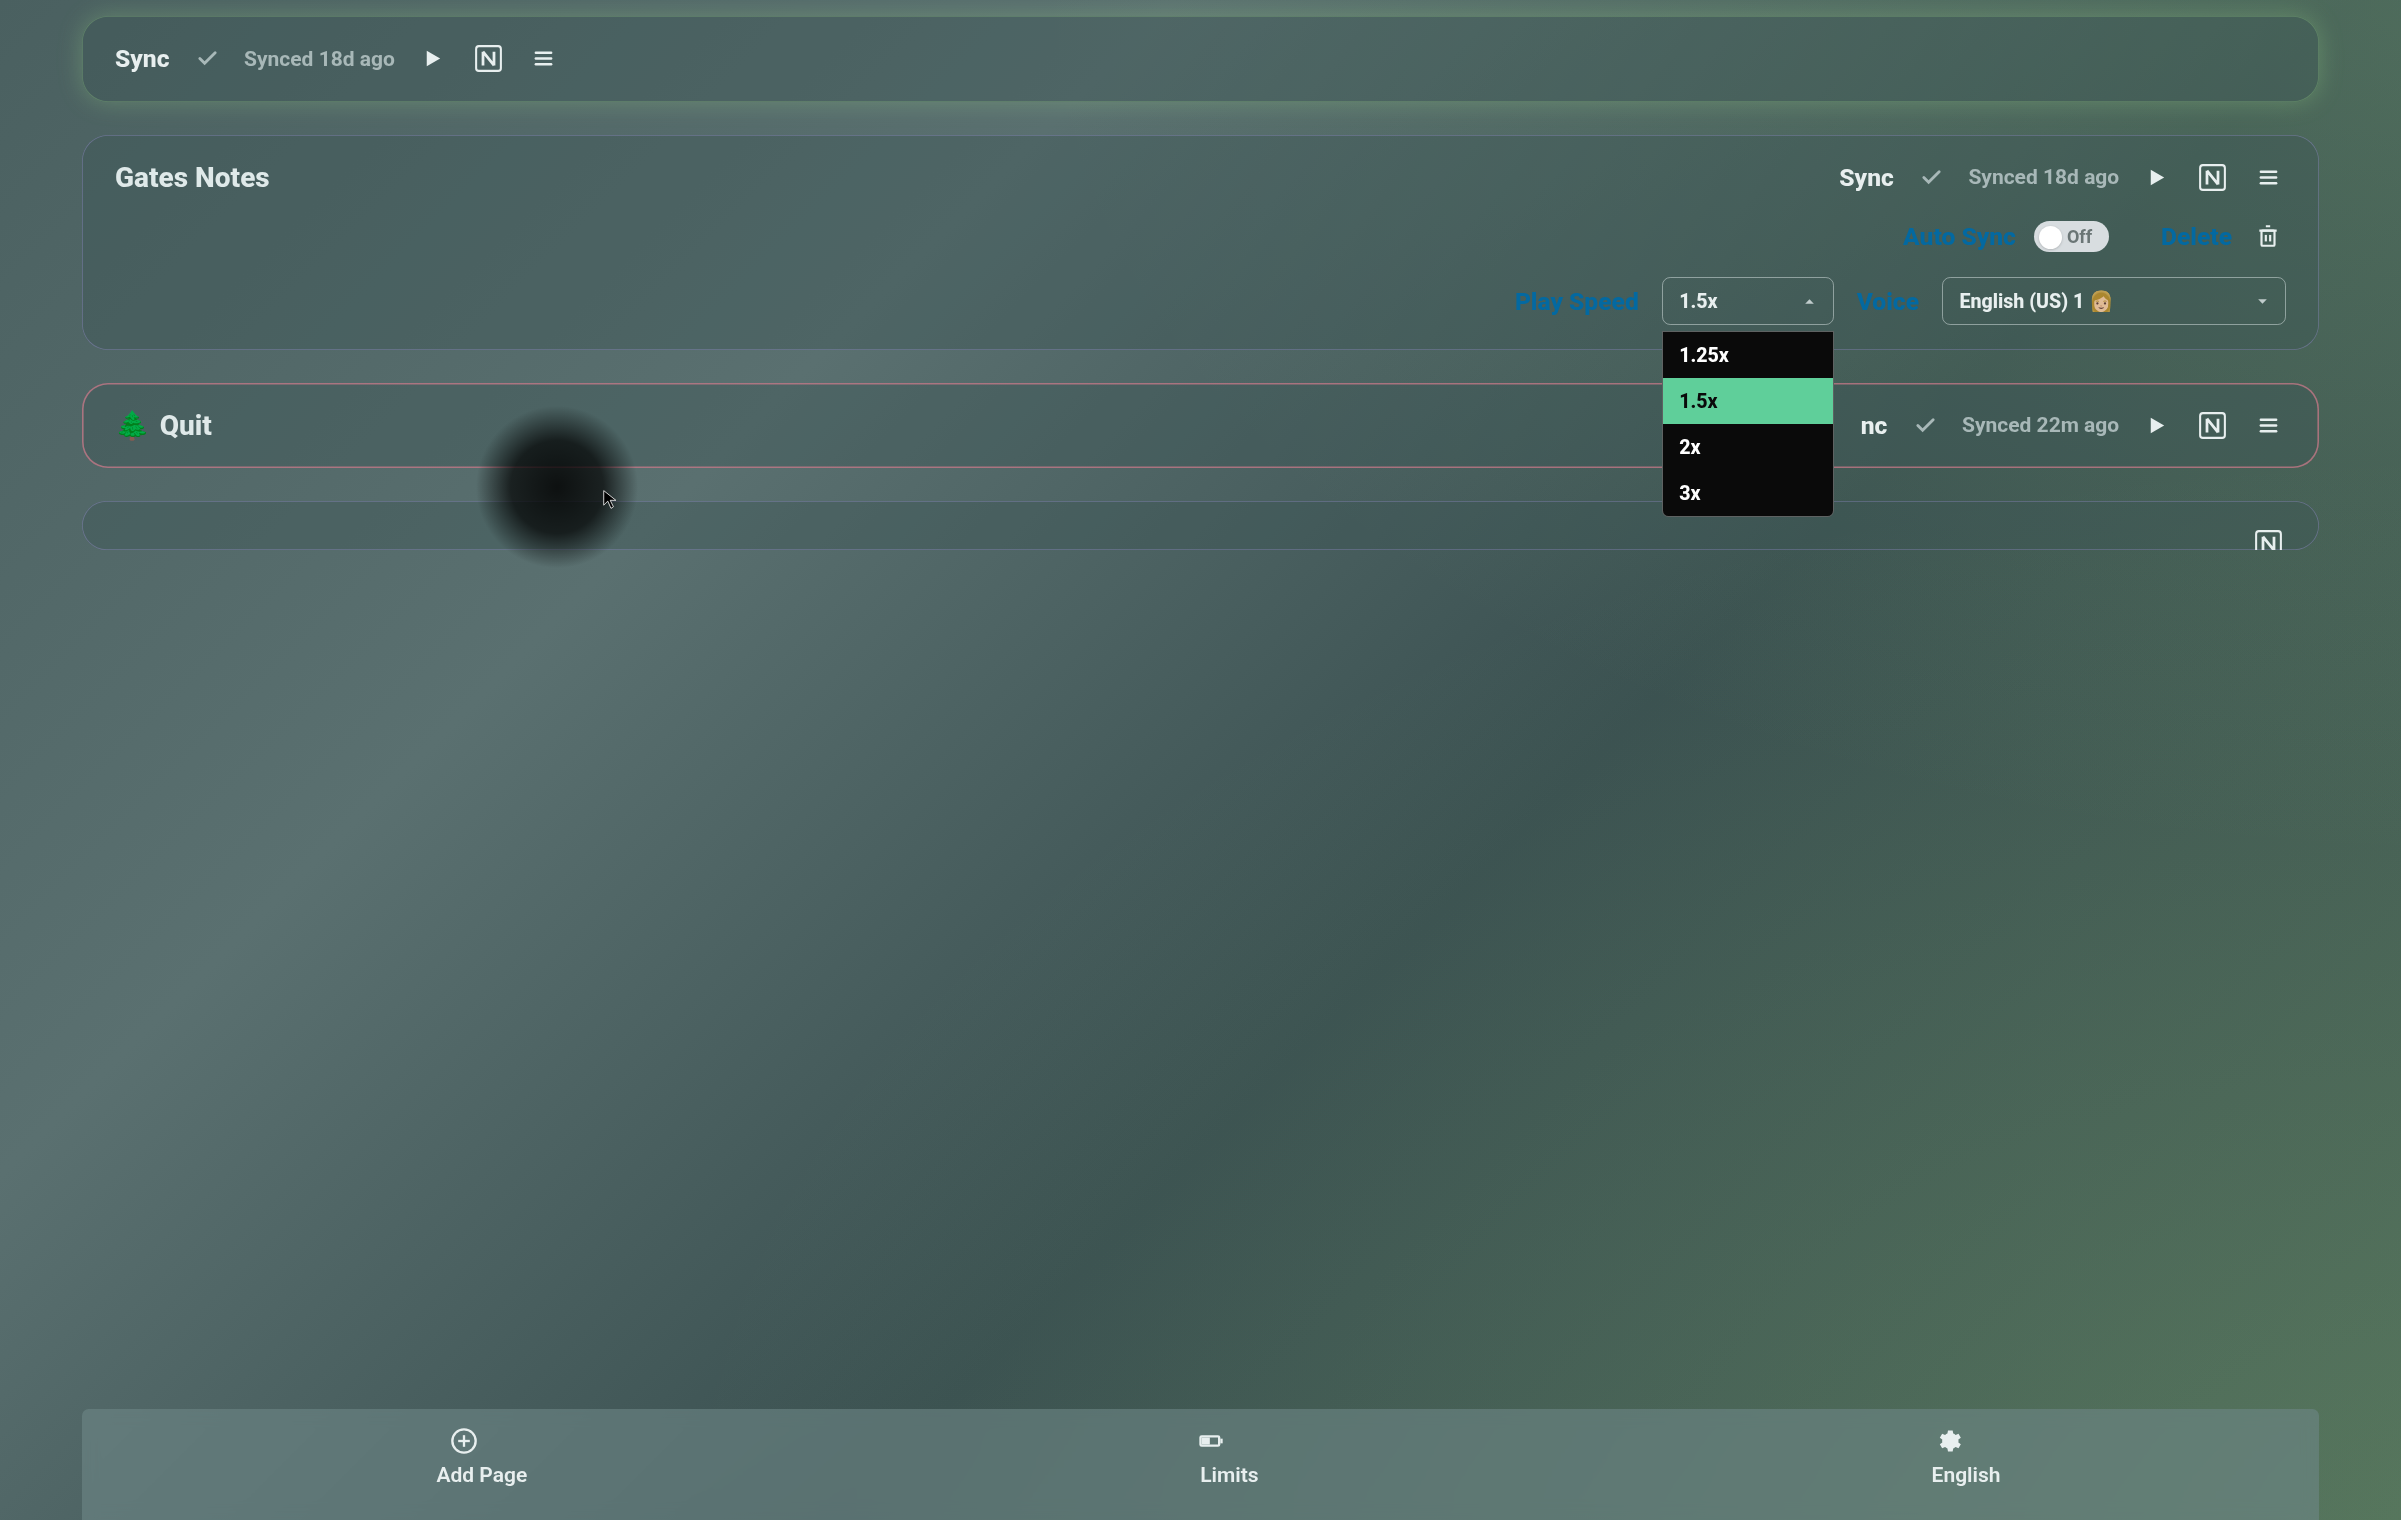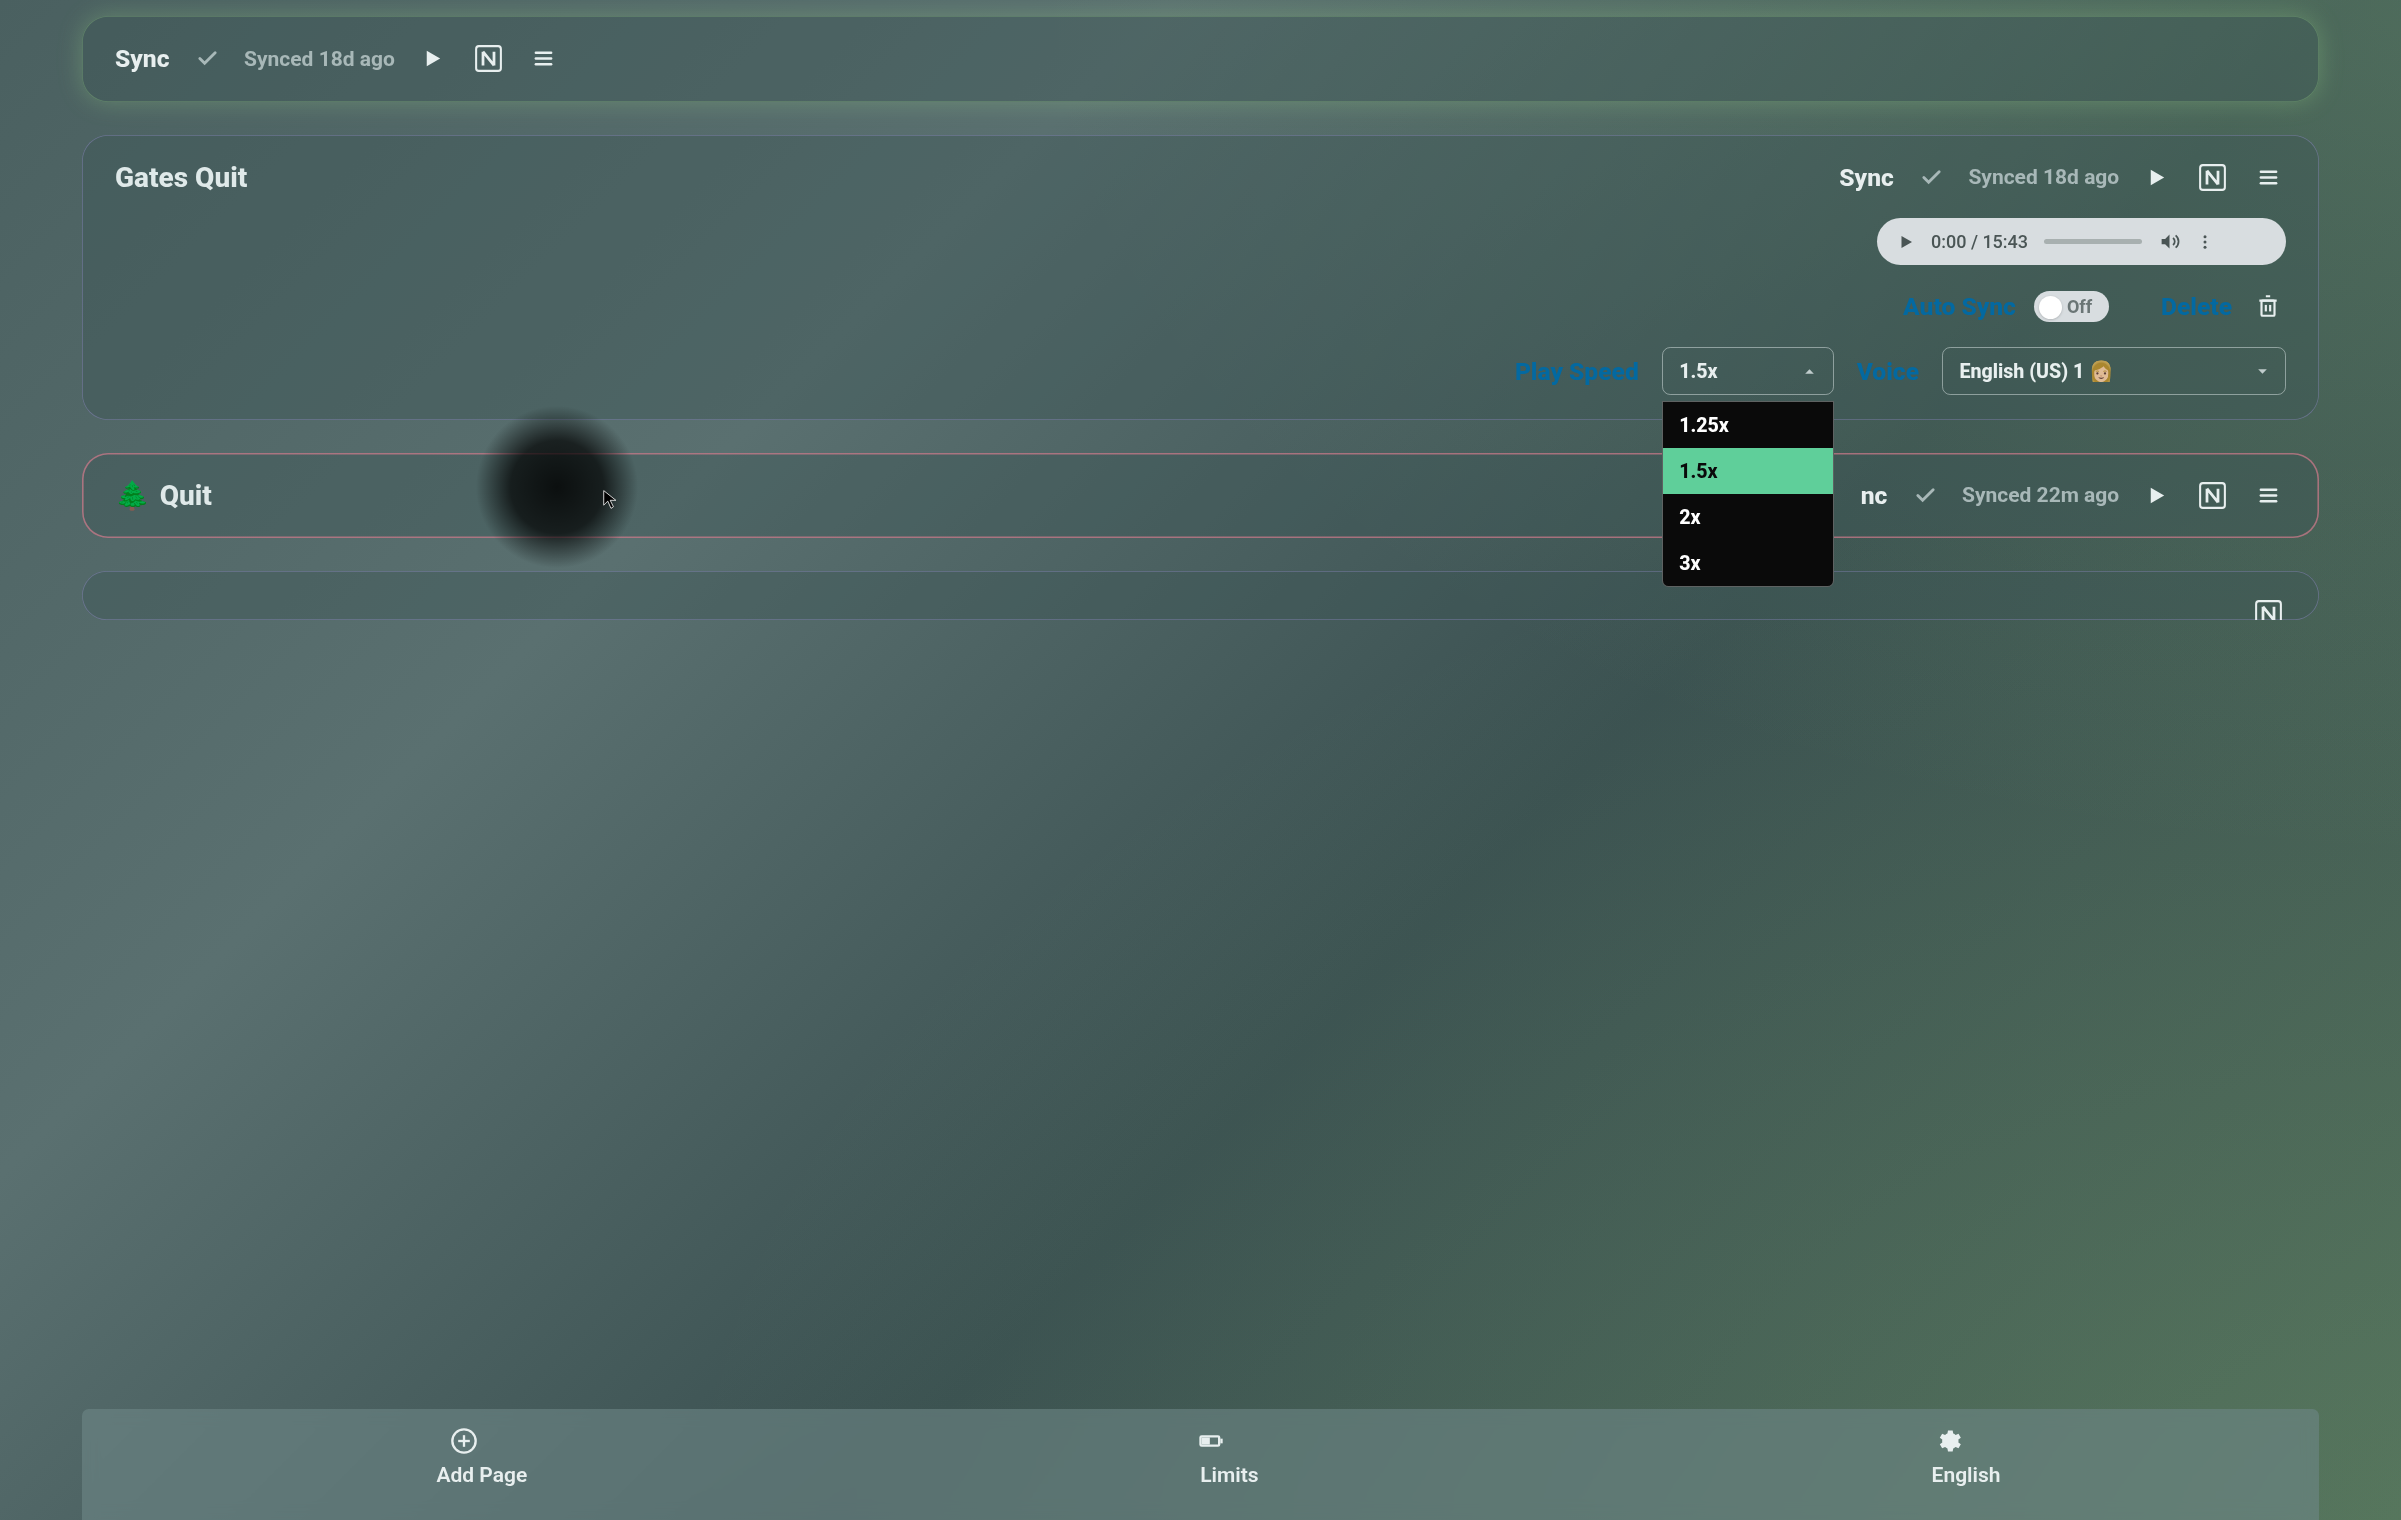--- a/index.html
+++ b/index.html
@@ -242,21 +242,21 @@
           <line x1="4" y1="6" x2="20" y2="6"></line>
           <line x1="4" y1="12" x2="20" y2="12"></line>
           <line x1="4" y1="18" x2="20" y2="18"></line>
         </svg>
     </span>
   </div>
 </div>
 
 <div class="card purple-glow" style="position:relative;">
   <div class="card-header">
-    <div class="card-title">Gates Quit</div>
+    <div class="card-title">Gates Notes</div>
     <div class="sync-label">Sync</div>
     <div class="synced">
       <span class="icon-btn">
         <svg width="23" height="23" viewBox="0 0 24 24" fill="none" stroke="#a8b8b8" stroke-width="3" stroke-linecap="round">
             <polyline points="4,12 9,17 20,6"></polyline>
           </svg>
       </span>
       <span>Synced 18d ago</span>
     </div>
     <span class="icon-btn">
@@ -272,42 +272,20 @@
     </span>
     <span class="icon-btn">
       <svg width="23" height="23" viewBox="0 0 24 24" stroke="#e8efef" stroke-width="2.5" stroke-linecap="round">
           <line x1="4" y1="6" x2="20" y2="6"></line>
           <line x1="4" y1="12" x2="20" y2="12"></line>
           <line x1="4" y1="18" x2="20" y2="18"></line>
         </svg>
     </span>
   </div>
   <div class="expanded-body">
-    <div class="audio-player">
-      <span>
-        <svg width="18" height="18" viewBox="0 0 24 24" fill="#4a5555">
-            <polygon points="6,4 20,12 6,20"></polygon>
-          </svg>
-      </span>
-      <span class="audio-time">0:00 / 15:43</span>
-      <div class="audio-progress"></div>
-      <span>
-        <svg width="21" height="21" viewBox="0 0 24 24" fill="#4a5555">
-            <path d="M3 9v6h4l5 5V4L7 9H3z"></path>
-            <path d="M16 8a5 5 0 010 8M19 5a9 9 0 010 14" fill="none" stroke="#4a5555" stroke-width="2"></path>
-          </svg>
-      </span>
-      <span>
-        <svg width="18" height="18" viewBox="0 0 24 24" fill="#4a5555">
-            <circle cx="12" cy="5" r="2"></circle>
-            <circle cx="12" cy="12" r="2"></circle>
-            <circle cx="12" cy="19" r="2"></circle>
-          </svg>
-      </span>
-    </div>
 
     <div class="row">
       <span class="row-label">Auto Sync</span>
       <span class="toggle">Off</span>
       <span style="width:16.4px"></span>
       <span class="row-label">Delete</span>
       <span class="icon-btn delete-row">
         <svg width="26" height="26" viewBox="0 0 24 24" fill="none" stroke="#e8efef" stroke-width="2">
             <rect x="6" y="7" width="12" height="14" rx="1"></rect>
             <path d="M4 7h16M10 3h4"></path>

